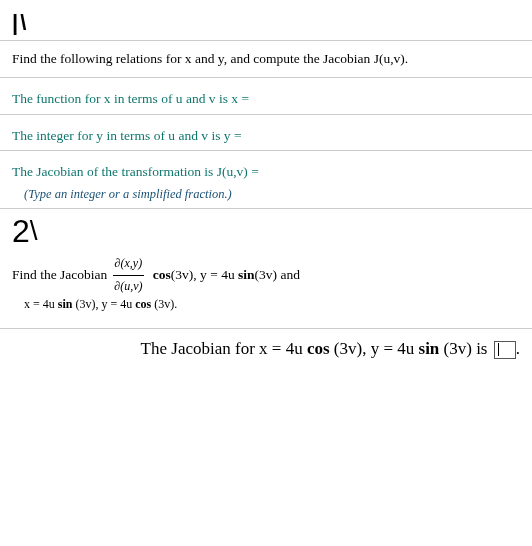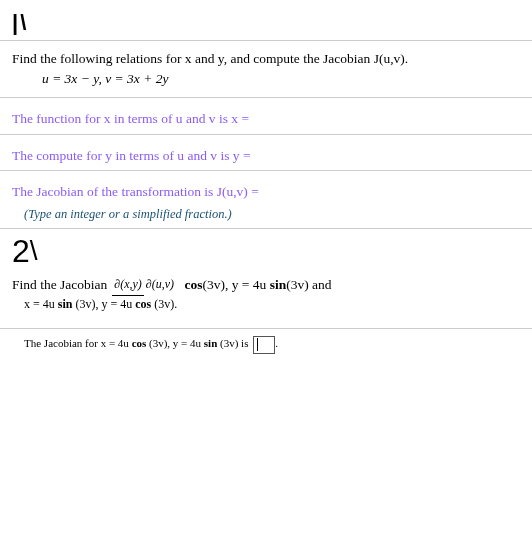--- a/index.html
+++ b/index.html
@@ -59,21 +59,21 @@
       font-style: italic;
       color: #000;
     }
 
     .question-block {
       padding: 10px 12px 4px 12px;
     }
 
     .question-line {
       font-size: 13.5px;
-      color: #8b5cf6;
+      color: #0f766e;
       line-height: 1.6;
     }
 
     .hint-text {
       font-size: 12.5px;
       color: #1a5276;
       font-style: italic;
       padding: 0 12px 6px 24px;
     }
 
@@ -119,23 +119,24 @@
     .answer-cursor {
       position: absolute;
       left: 3px;
       top: 1px;
       width: 1px;
       height: 13px;
       background: #000;
     }
 
     .final-line {
-      font-size: 11px;
+      font-size: 17px;
       padding: 6px 12px 4px 24px;
       line-height: 1.6;
+      text-align: right;
     }
 
     .x-line {
       font-size: 12px;
       padding: 0px 12px 8px 12px;
       color: #000;
     }
 
   </style>
 </head>
@@ -145,53 +146,52 @@
   <div class="icon-shapes">
     <span class="pipe-icon">|</span>
     <span class="backslash-icon">\</span>
   </div>
 </div>
 
 <hr class="divider">
 
 <div class="section">
   <p class="problem-text">Find the following relations for x and y, and compute the Jacobian J(u,v).</p>
-  <p class="equation-line">u = 3x − y, v = 3x + 2y</p>
 </div>
 
 <hr class="divider">
 
 <div class="question-block">
   <p class="question-line">The function for x in terms of u and v is x =</p>
 </div>
 
 <hr class="divider">
 
 <div class="question-block">
-  <p class="question-line">The compute for y in terms of u and v is y =</p>
+  <p class="question-line">The integer for y in terms of u and v is y =</p>
 </div>
 
 <hr class="divider">
 
 <div class="question-block">
   <p class="question-line">The Jacobian of the transformation is J(u,v) =</p>
 </div>
 <p class="hint-text">(Type an integer or a simplified fraction.)</p>
 
 <hr class="divider">
 
 <div class="section2-icons">
   <span class="num-2">2</span>
   <span style="font-size:28px; font-family: Arial, sans-serif; line-height:1; padding-bottom:2px;">\</span>
 </div>
 
 <div class="jacobian-section">
   <div class="jacobian-find-line">
     <span>Find the Jacobian</span>
-    <span style="display:inline-flex; flex-direction:row; align-items:center; vertical-align:middle; margin:0 5px; font-style:italic; font-size:13px;">
+    <span style="display:inline-flex; flex-direction:column; align-items:center; vertical-align:middle; margin:0 5px; font-style:italic; font-size:13px;">
       <span style="border-bottom:1px solid #000; padding:0 2px; font-size:12px;">∂(x,y)</span>
       <span style="padding:0 2px; font-size:12px;">∂(u,v)</span>
     </span>
     &nbsp;<span class="bold-func">cos</span><span> (3v), y = 4u</span>&nbsp;<span class="bold-func">sin</span><span> (3v) and</span>
   </div>
   <div class="x-line">
     <span>x = 4u</span>&nbsp;<span class="bold-func">sin</span><span> (3v), y = 4u</span>&nbsp;<span class="bold-func">cos</span><span> (3v).</span>
   </div>
 </div>
 

